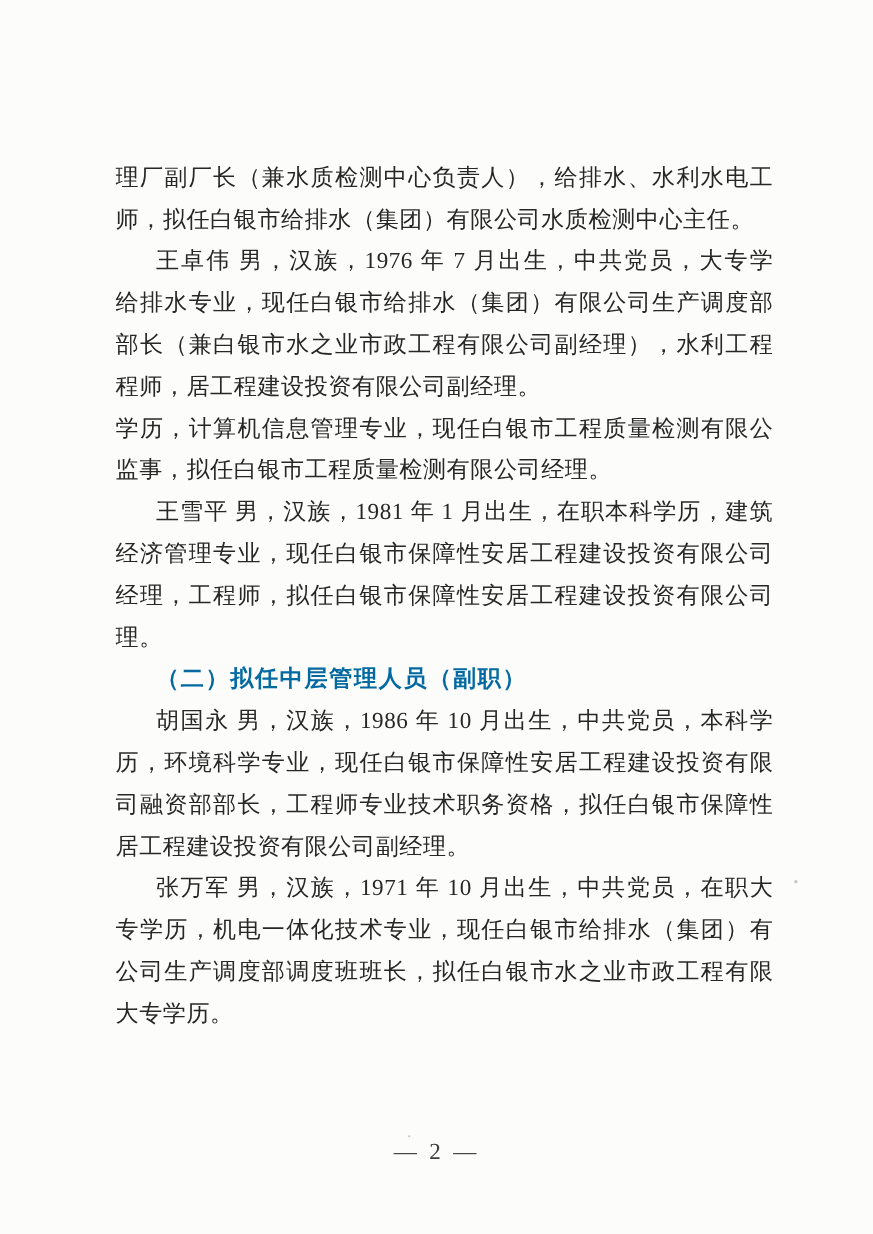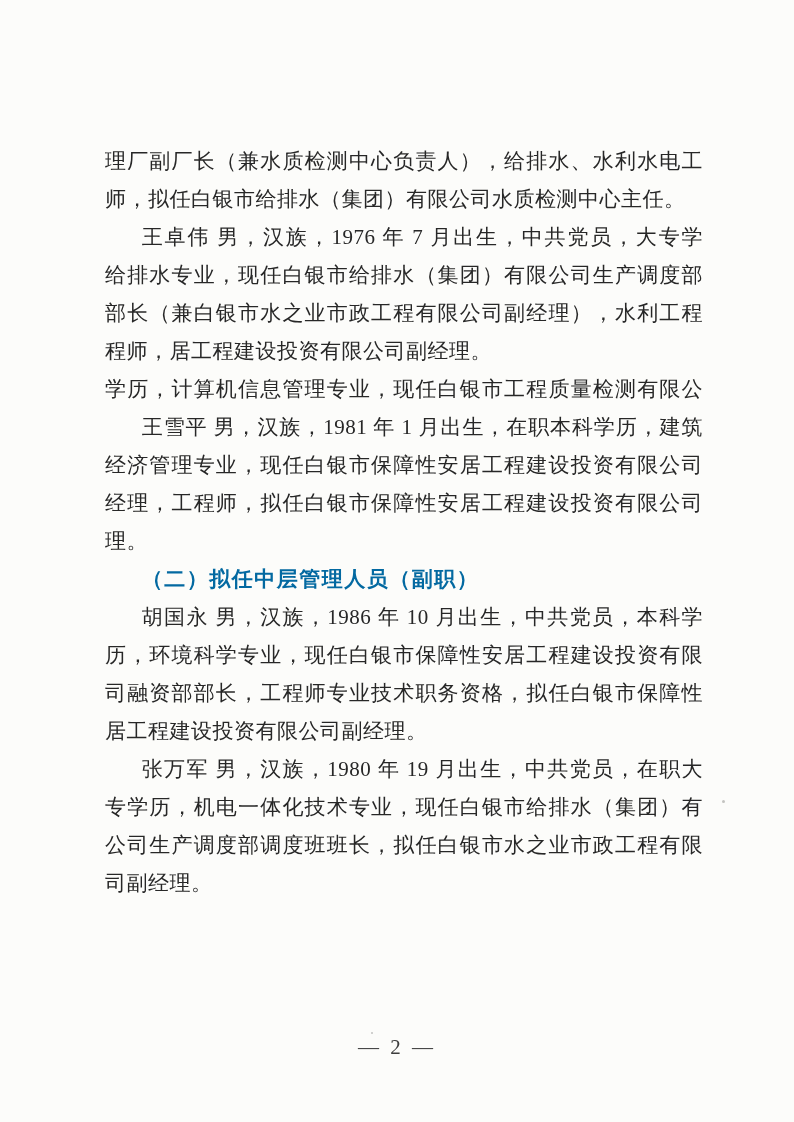--- a/index.html
+++ b/index.html
@@ -81,20 +81,21 @@
 
     <div class="para">
       <div class="line indent">王卓伟 男，汉族，1976 年 7 月出生，中共党员，大专学历，</div>
       <div class="line">给排水专业，现任白银市给排水（集团）有限公司生产调度部副</div>
       <div class="line">部长（兼白银市水之业市政工程有限公司副经理），水利工程工</div>
       <div class="line end">程师，居工程建设投资有限公司副经理。</div>
     </div>
 
     <div class="para">
       <div class="line">学历，计算机信息管理专业，现任白银市工程质量检测有限公司</div>
+      <div class="line end">监事，拟任白银市工程质量检测有限公司经理。</div>
     </div>
 
     <div class="para">
       <div class="line indent">王雪平 男，汉族，1981 年 1 月出生，在职本科学历，建筑</div>
       <div class="line">经济管理专业，现任白银市保障性安居工程建设投资有限公司副</div>
       <div class="line">经理，工程师，拟任白银市保障性安居工程建设投资有限公司经</div>
       <div class="line end">理。</div>
     </div>
 
     <div class="para">
@@ -102,24 +103,24 @@
     </div>
 
     <div class="para">
       <div class="line indent">胡国永 男，汉族，1986 年 10 月出生，中共党员，本科学</div>
       <div class="line">历，环境科学专业，现任白银市保障性安居工程建设投资有限公</div>
       <div class="line">司融资部部长，工程师专业技术职务资格，拟任白银市保障性安</div>
       <div class="line end">居工程建设投资有限公司副经理。</div>
     </div>
 
     <div class="para">
-      <div class="line indent">张万军 男，汉族，1980 年 19 月出生，中共党员，在职大</div>
+      <div class="line indent">张万军 男，汉族，1971 年 10 月出生，中共党员，在职大</div>
       <div class="line">专学历，机电一体化技术专业，现任白银市给排水（集团）有限</div>
       <div class="line">公司生产调度部调度班班长，拟任白银市水之业市政工程有限公</div>
-      <div class="line end">司副经理。</div>
+      <div class="line end">大专学历。</div>
     </div>
 
   </div>
 
   <div class="footer-pagenum">— 2 —</div>
 
   <div class="scan-speck speck-1"></div>
   <div class="scan-speck speck-2"></div>
 
 </div>

